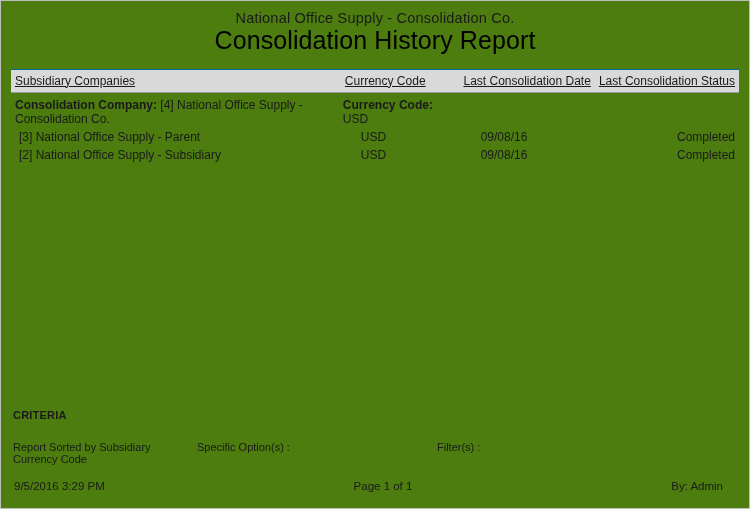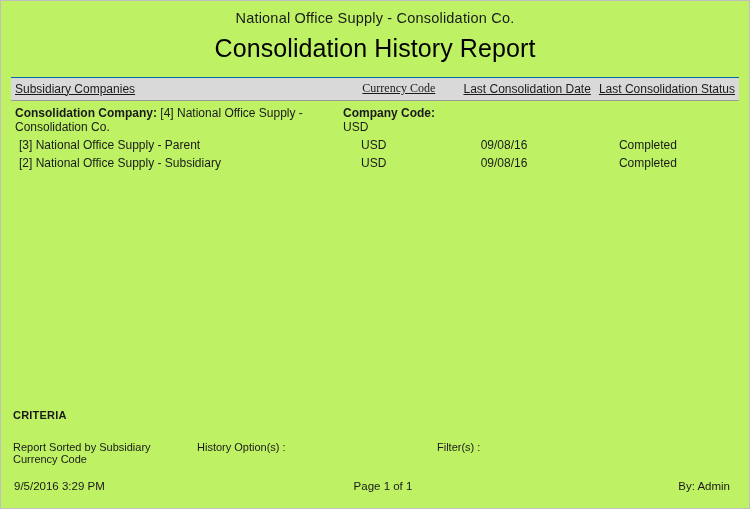--- a/index.html
+++ b/index.html
@@ -13,34 +13,33 @@
     font-family: "Liberation Sans", sans-serif;
     color: #000000;
     overflow: hidden;
   }
   .page {
     position: relative;
     width: 750px;
     height: 509px;
     box-sizing: border-box;
     border: 1px solid #bfbfbf;
-    background: #bef264;
+    background: #4d7c0f;
   }
   .header-area {
     padding-top: 9px;
     text-align: center;
   }
   .company-name {
     font-size: 14.5px;
     color: #1a1a1a;
     letter-spacing: 0.2px;
   }
   .report-title {
     font-size: 25px;
-    margin-top: 8px;
     color: #000000;
     letter-spacing: 0.1px;
   }
   .table-wrap {
     margin: 14px 10px 0 10px;
   }
   table.report {
     width: 100%;
     border-collapse: collapse;
     font-size: 12px;
@@ -52,21 +51,21 @@
     padding: 3px 4px 4px 4px;
     font-weight: normal;
     color: #1a1a1a;
     height: 15px;
   }
   .hdr-inner {
     text-decoration: underline;
     white-space: nowrap;
   }
   th.col-sub { text-align: left; width: 46%; }
-  th.col-cur { text-align: center; width: 16%; font-family: Liberation Serif, serif; }
+  th.col-cur { text-align: left; width: 16%; }
   th.col-date { text-align: right; width: 19%; }
   th.col-status { text-align: right; width: 19%; }
 
   tbody td {
     padding: 2px 4px;
     vertical-align: top;
     font-size: 12px;
     color: #1a1a1a;
   }
   tr.group-row td {
@@ -97,20 +96,21 @@
     padding-left: 8px;
   }
   tr.data-row td.cell-cur {
     padding-left: 20px;
   }
   tr.data-row td.cell-date {
     padding-left: 24px;
   }
   tr.data-row td.cell-status {
     padding-left: 24px;
+    text-align: right;
   }
   .criteria-block {
     position: absolute;
     left: 12px;
     right: 28px;
     top: 408px;
   }
   .criteria-title {
     font-size: 11px;
     font-weight: bold;
@@ -142,21 +142,21 @@
   }
   .footer .f-center {
     position: absolute;
     left: 16px;
     right: 0;
     text-align: center;
     top: 0;
   }
   .footer .f-right {
     position: absolute;
-    right: 19px;
+    right: 26px;
     top: 0;
   }
 </style>
 </head>
 <body>
 
 <div class="page">
 
   <div class="header-area">
     <div class="company-name">National Office Supply - Consolidation Co.</div>
@@ -173,21 +173,21 @@
           <th class="col-status"><span class="hdr-inner">Last Consolidation Status</span></th>
         </tr>
       </thead>
       <tbody>
         <tr class="group-row">
           <td class="cell-sub">
             <span class="group-label">Consolidation Company:</span>
             <span class="group-text">[4] National Office Supply - Consolidation Co.</span>
           </td>
           <td class="cell-cur">
-            <span class="cur-label">Company Code:</span>
+            <span class="cur-label">Currency Code:</span>
             <span>USD</span>
           </td>
           <td class="cell-date"></td>
           <td class="cell-status"></td>
         </tr>
         <tr class="data-row">
           <td class="cell-sub">[3] National Office Supply - Parent</td>
           <td class="cell-cur">USD</td>
           <td class="cell-date">09/08/16</td>
           <td class="cell-status">Completed</td>
@@ -199,21 +199,21 @@
           <td class="cell-status">Completed</td>
         </tr>
       </tbody>
     </table>
   </div>
 
   <div class="criteria-block">
     <div class="criteria-title">CRITERIA</div>
     <div class="criteria-row">
       <div class="criteria-sort">Report Sorted by Subsidiary Currency Code</div>
-      <div class="criteria-option">History Option(s) :</div>
+      <div class="criteria-option">Specific Option(s) :</div>
       <div class="criteria-filter">Filter(s) :</div>
     </div>
   </div>
 
   <div class="footer">
     <div class="f-left">9/5/2016 3:29 PM</div>
     <div class="f-center">Page 1 of 1</div>
     <div class="f-right">By: Admin</div>
   </div>
 

